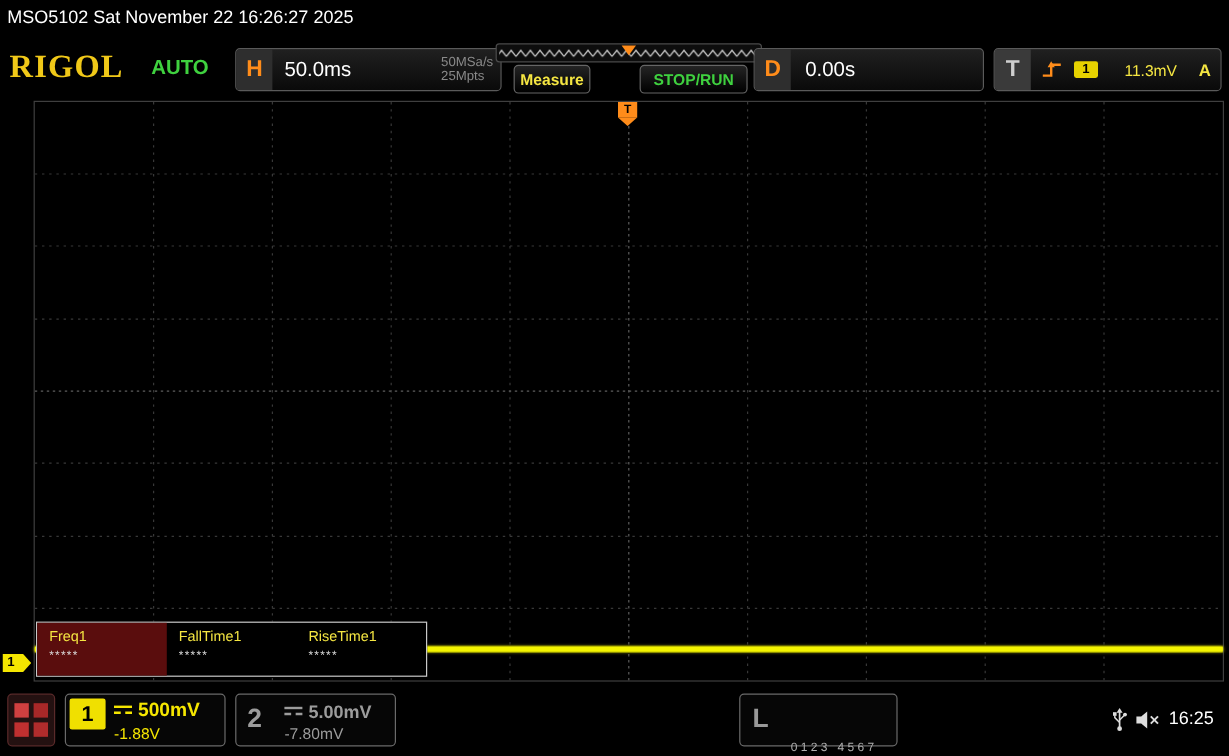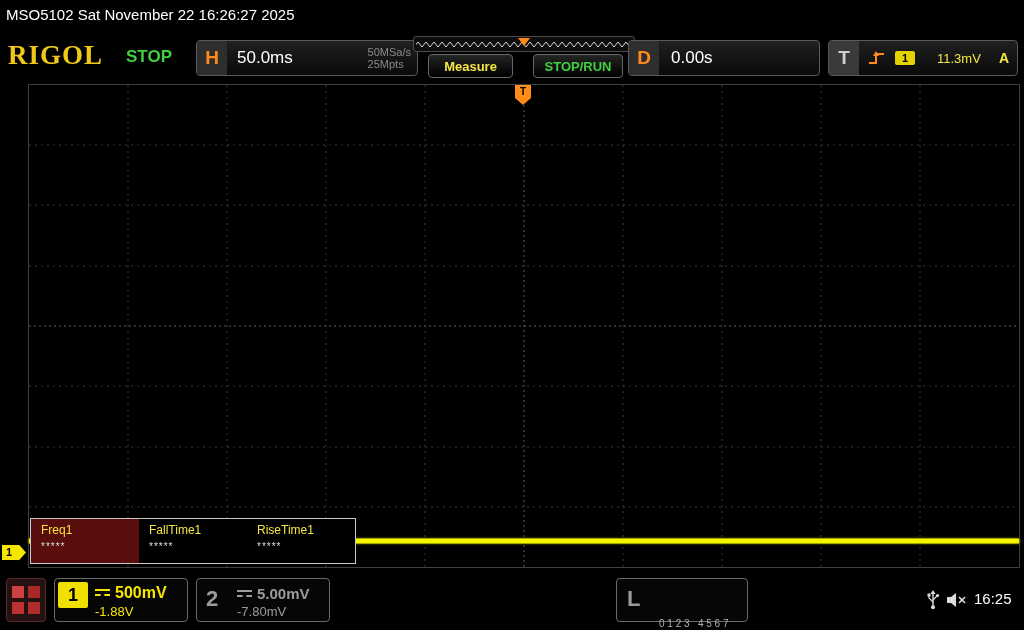--- a/index.html
+++ b/index.html
@@ -46,21 +46,21 @@
   .trig-sweep { margin-left:auto; margin-right:8px; color:#f5e642; font-weight:bold; font-size:14px; }
   .strip {
     position:absolute; left:413px; top:36px; width:222px; height:16px; box-sizing:border-box;
     background:#0d0d0d; border:1px solid #4a4a4a; border-radius:3px; overflow:hidden;
   }
   .hdr-btn {
     position:absolute; top:54px; height:24px; box-sizing:border-box;
     border:1px solid #666; border-radius:4px; background:linear-gradient(#242424,#000);
     font-weight:bold; font-size:13px; display:flex; align-items:center; justify-content:center;
   }
-  .btn-measure { left:428px; width:85px; color:#f5e642; }
+  .btn-measure { left:428px; width:64px; color:#f5e642; }
   .btn-stoprun { left:533px; width:90px; color:#3fd13f; }
   
   .graticule {
     position:absolute; left:28px; top:84px; width:990px; height:482px;
     border:1px solid #3f3f3f; background:#000; box-sizing:content-box;
   }
   .gridsvg { position:absolute; left:0; top:0; }
   .tmark {
     position:absolute; left:486px; top:0; width:16px; height:13px; background:#ff8c1a;
     color:#000; font-size:10px; font-weight:bold; text-align:center; line-height:13px;
@@ -122,21 +122,21 @@
   .usb-icon { position:absolute; left:926px; top:588px; }
   .mute-icon { position:absolute; left:946px; top:591px; }
   .clock { position:absolute; left:974px; top:590px; color:#fff; font-size:15px; }
 </style>
 </head>
 <body>
 
 <div class="titlebar">MSO5102  Sat November 22 16:26:27 2025</div>
 
 <div class="logo">RIGOL</div>
-<div class="auto">STOP</div>
+<div class="auto">AUTO</div>
 
 <div class="hdr-box hbox">
   <div class="hdr-letter orange">H</div>
   <div class="tb">50.0ms</div>
   <div class="rates">
     <div>50MSa/s</div>
     <div>25Mpts</div>
   </div>
 </div>
 

